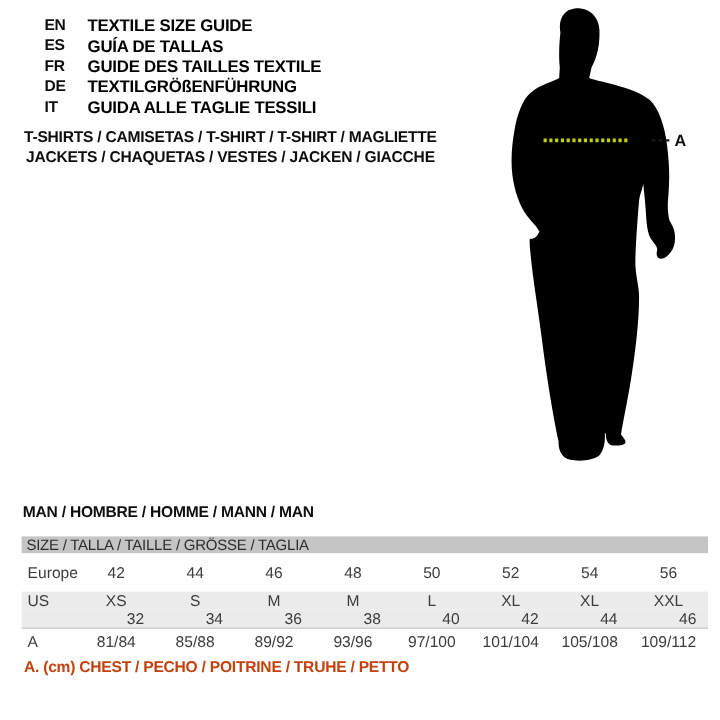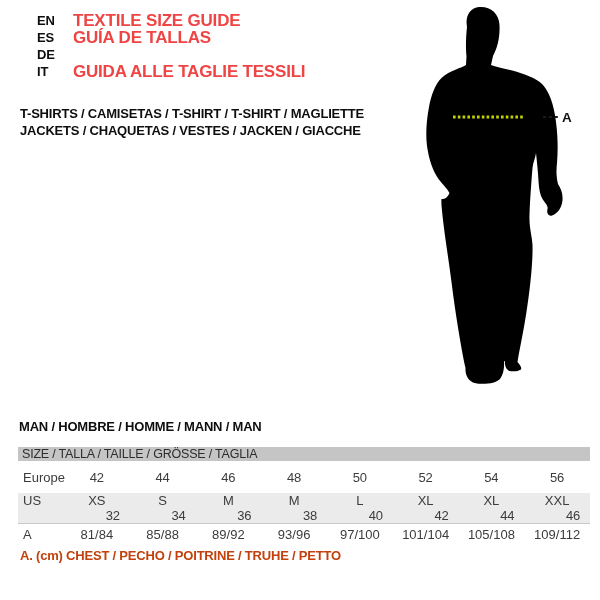--- a/index.html
+++ b/index.html
@@ -10,24 +10,24 @@
     position:relative;
     overflow:hidden;
     color:#111;
   }
   .abs { position:absolute; }
 
   
   .lang-block { left:22px; top:12px;margin-left:15px; }
   .lang-row { display:flex; height:17px; align-items:center; }
   .lang-code { width:36px; font-weight:bold; font-size:13px; letter-spacing:-0.2px; color:#0e0e0e; }
-  .lang-label { font-weight:bold; font-size:17px; letter-spacing:-0.2px; color:#ef4444; white-space:nowrap; }
+  .lang-label { font-weight:bold; font-size:14px; letter-spacing:-0.2px; color:#000000; white-space:nowrap; }
 
   
-  .categories { left:20px; top:105px; font-weight:bold; font-size:13px; line-height:17px; letter-spacing:-0.2px; color:#0e0e0e; }
+  .categories { left:20px; top:105px; font-weight:bold; font-size:13px; line-height:17px; letter-spacing:-0.2px; color:#0e0e0e;text-align:center; }
 
   
   .figure-wrap { left:405px; top:0; width:195px; height:400px; }
 
   
   .section-title { left:19px; top:419px; font-weight:bold; font-size:13px; letter-spacing:-0.2px; color:#0e0e0e; }
 
   
   .size-table { left:18px; top:447px; width:572px; font-size:13px; color:#3c3c3c; }
   .t-header { height:14px; line-height:14px; background:#c5c5c5; color:#2d2d2d; font-size:12.5px; padding-left:4px; letter-spacing:-0.2px; }
@@ -49,21 +49,26 @@
 <div class="abs lang-block">
   <div class="lang-row">
     <span class="lang-code">EN</span>
     <span class="lang-label">TEXTILE SIZE GUIDE</span>
   </div>
   <div class="lang-row">
     <span class="lang-code">ES</span>
     <span class="lang-label">GUÍA DE TALLAS</span>
   </div>
   <div class="lang-row">
+    <span class="lang-code">FR</span>
+    <span class="lang-label">GUIDE DES TAILLES TEXTILE</span>
+  </div>
+  <div class="lang-row">
     <span class="lang-code">DE</span>
+    <span class="lang-label">TEXTILGRÖßENFÜHRUNG</span>
   </div>
   <div class="lang-row">
     <span class="lang-code">IT</span>
     <span class="lang-label">GUIDA ALLE TAGLIE TESSILI</span>
   </div>
 </div>
 
 <div class="abs categories">
   <div>T-SHIRTS / CAMISETAS / T-SHIRT / T-SHIRT / MAGLIETTE</div>
   <div>JACKETS / CHAQUETAS / VESTES / JACKEN / GIACCHE</div>

